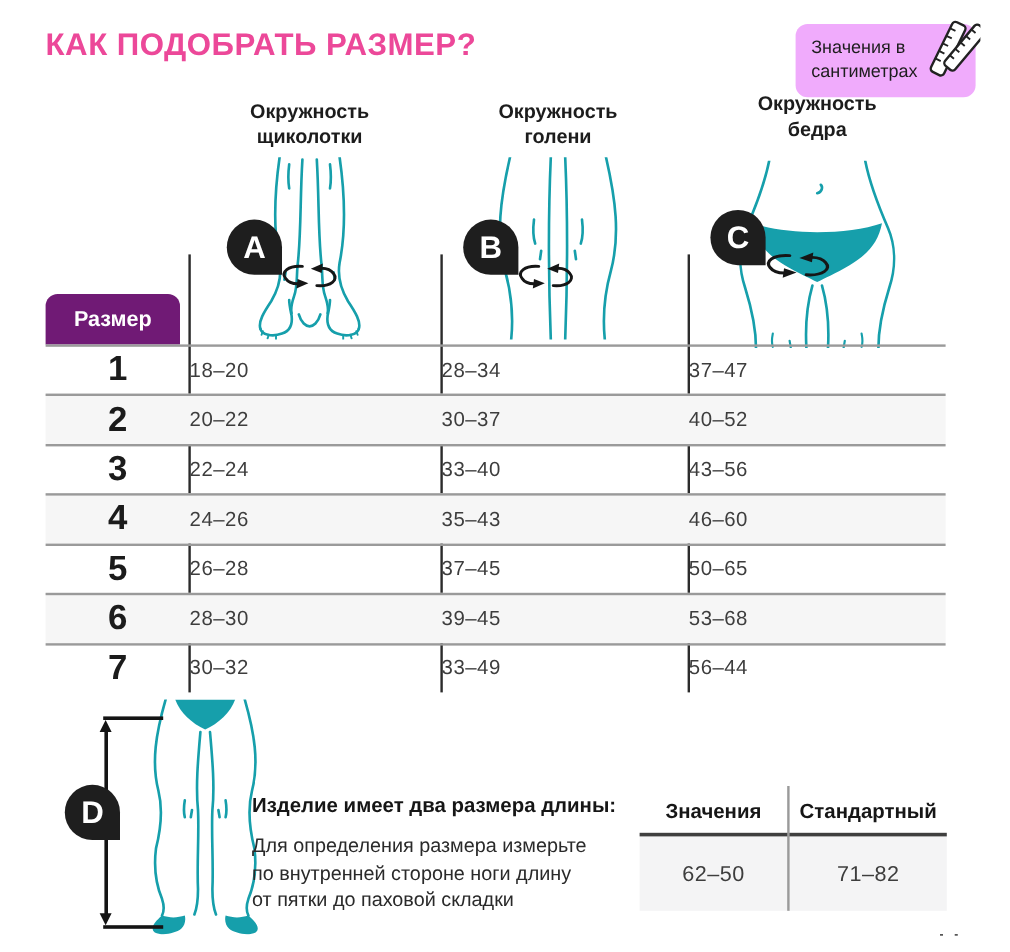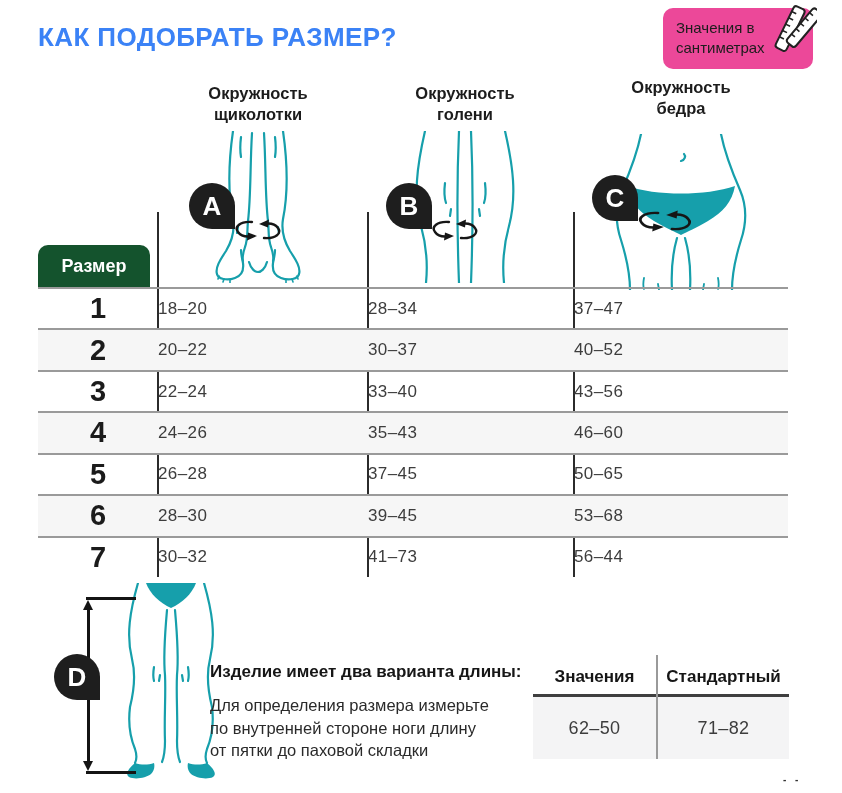--- a/index.html
+++ b/index.html
@@ -1,38 +1,38 @@
 <!DOCTYPE html>
 <html><head>
 <meta charset="utf-8">
 <style>
   html,body{margin:0;padding:0;background:#fff;}
   .canvas{position:relative;width:842px;height:793px;background:#ffffff;overflow:hidden;
           font-family:"Liberation Sans","DejaVu Sans",sans-serif;color:#1e1e1e;}
   .abs{position:absolute;}
 
-  .title{left:38px;top:22px;font-size:26px;font-weight:700;letter-spacing:.4px;color:#3b82f6;}
-
-  .units-badge{left:663px;top:8px;width:150px;height:61px;background:#ec4899;border-radius:10px;}
+  .title{left:38px;top:22px;font-size:26px;font-weight:700;letter-spacing:.4px;color:#ec4899;}
+
+  .units-badge{left:663px;top:20px;width:150px;height:61px;background:#f0abfc;border-radius:10px;}
   .units-text{position:absolute;left:13px;top:10px;font-size:15px;line-height:20px;color:#1d1d1d;}
   .ruler-icon{position:absolute;right:-4px;top:-7px;}
 
   .col-head{font-size:16.5px;font-weight:700;line-height:21px;text-align:center;color:#1c1c1c;width:160px;}
   .ch1{left:178px;top:83px;} .ch2{left:385px;top:83px;} .ch3{left:601px;top:77px;}
 
   .vline{width:2px;top:212px;height:365px;background:#2b2b2b;}
   .v1{left:157px;} .v2{left:367px;} .v3{left:573px;}
 
   .letter-badge{width:46px;height:46px;background:#1e1e1e;border-radius:23px 23px 0 23px;
     color:#fff;font-size:26px;font-weight:700;display:flex;align-items:center;justify-content:center;z-index:5;}
   .ba{left:189px;top:183px;} .bb{left:386px;top:183px;} .bc{left:592px;top:175px;} .bd{left:54px;top:654px;}
 
   .rot-a{left:233px;top:219px;} .rot-b{left:430px;top:219px;} .rot-c{left:636px;top:210px;}
 
-  .razmer{left:38px;top:245px;width:112px;height:42px;background:#14532d;border-radius:10px 10px 0 0;
+  .razmer{left:38px;top:245px;width:112px;height:42px;background:#701a75;border-radius:10px 10px 0 0;
     color:#fff;font-size:18px;font-weight:700;display:flex;align-items:center;justify-content:center;}
 
   .size-table{left:38px;top:287px;width:750px;}
   .trow{display:flex;height:41.43px;box-sizing:border-box;border-top:2px solid #9a9a9a;align-items:center;}
   .trow:nth-child(even){background:#f6f6f6;}
   .c-size{width:120px;text-align:center;font-size:29px;font-weight:700;color:#1b1b1b;}
   .c-a{width:210px;} .c-b{width:206px;} .c-c{width:214px;}
   .c-val{font-size:17px;color:#3d3d3d;letter-spacing:.4px;}
 
   .fig{pointer-events:none;}
@@ -211,21 +211,21 @@
     </div>
     <div class="trow">
       <div class="c-size">6</div>
       <div class="c-val c-a">28–30</div>
       <div class="c-val c-b">39–45</div>
       <div class="c-val c-c">53–68</div>
     </div>
     <div class="trow">
       <div class="c-size">7</div>
       <div class="c-val c-a">30–32</div>
-      <div class="c-val c-b">41–73</div>
+      <div class="c-val c-b">33–49</div>
       <div class="c-val c-c">56–44</div>
     </div>
   </div>
 
   <svg class="abs fig" style="left:118px;top:583px;" width="112" height="196" viewBox="0 0 112 196">
     <path d="M28,0 L78,0 C74,11 64,20 53,25 C42,20 32,11 28,0 Z" fill="#169fab" stroke="none"></path>
     <g fill="none" stroke="#169fab" stroke-width="2.2" stroke-linecap="round">
       <path d="M20,0 C12,28 8,52 14,76 C18,92 16,108 12,124 C10,140 12,154 17,166 C19,172 19,176 17,180"></path>
       <path d="M49,27 C47,50 45,72 47,92 C48,112 46,136 47,158 C47,168 46,174 44,179"></path>
       <path d="M57,27 C59,50 61,72 59,92 C58,112 60,136 59,158 C59,168 60,174 62,179"></path>
@@ -240,21 +240,21 @@
   <div class="abs tick m-tick-top"></div>
   <div class="abs arrowhead ah-up"></div>
   <div class="abs m-line"></div>
   <div class="abs arrowhead ah-down"></div>
   <div class="abs tick m-tick-bot"></div>
 
   <div class="abs letter-badge bd">
     <span>D</span>
   </div>
 
-  <div class="abs len-bold">Изделие имеет два варианта длины:</div>
+  <div class="abs len-bold">Изделие имеет два размера длины:</div>
   <div class="abs len-desc">
     <div>Для определения размера измерьте</div>
     <div>по внутренней стороне ноги длину</div>
     <div>от пятки до паховой складки</div>
   </div>
 
   <div class="abs lt-gray"></div>
   <div class="abs lt-underline"></div>
   <div class="abs lt-divider"></div>
   <div class="abs lt-head lt-h1">Значения</div>

